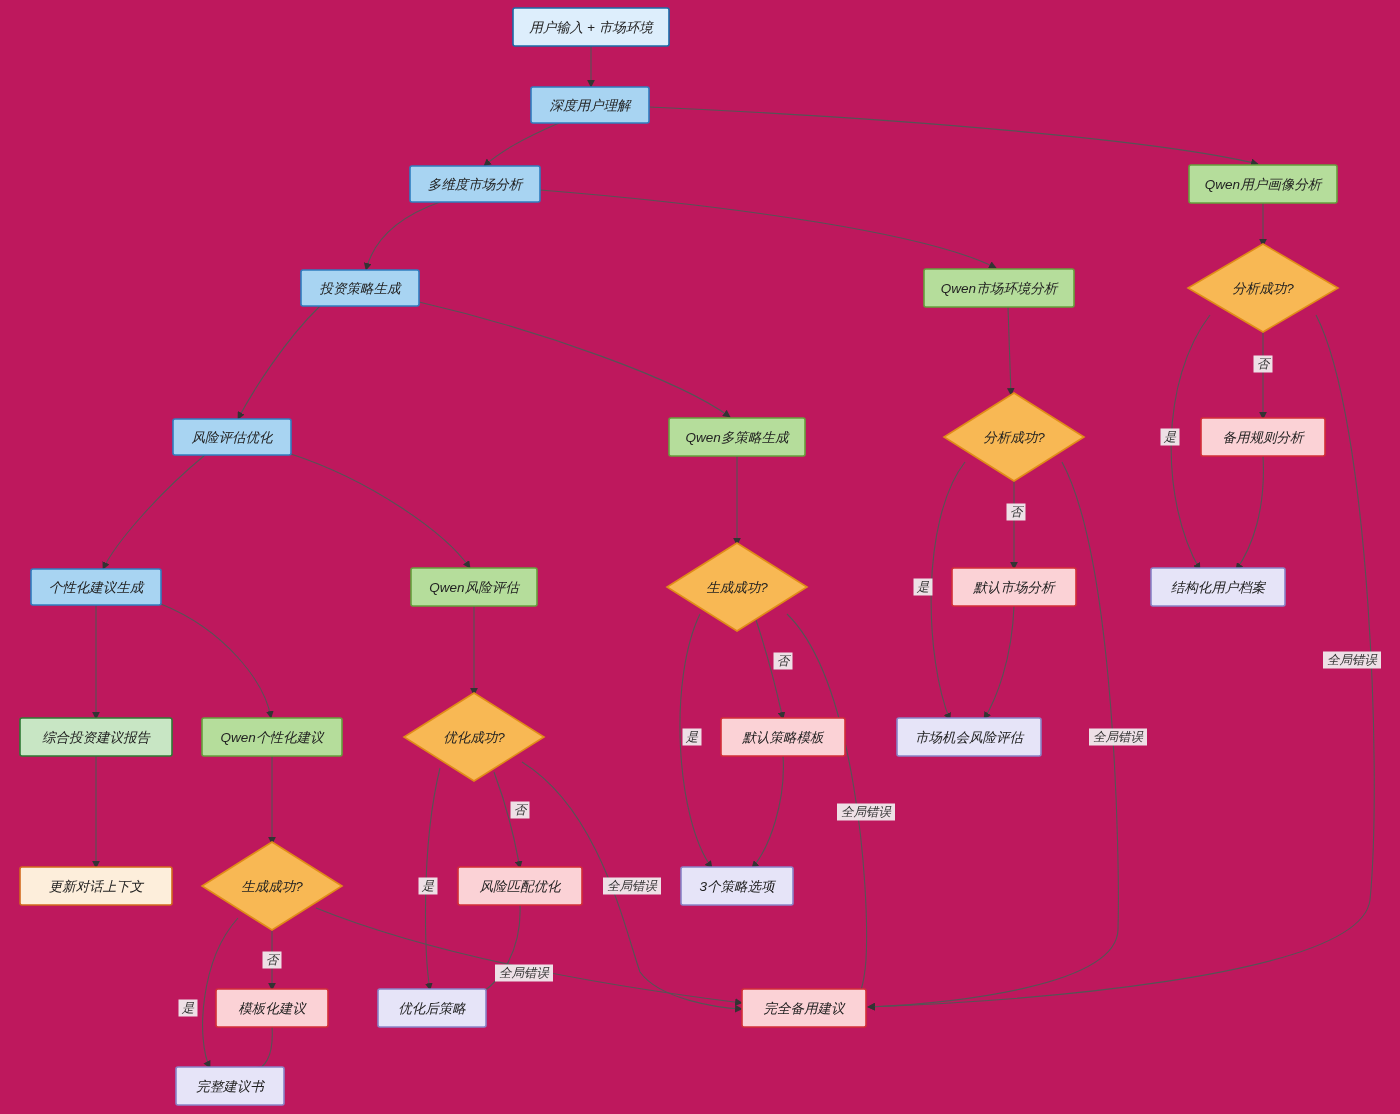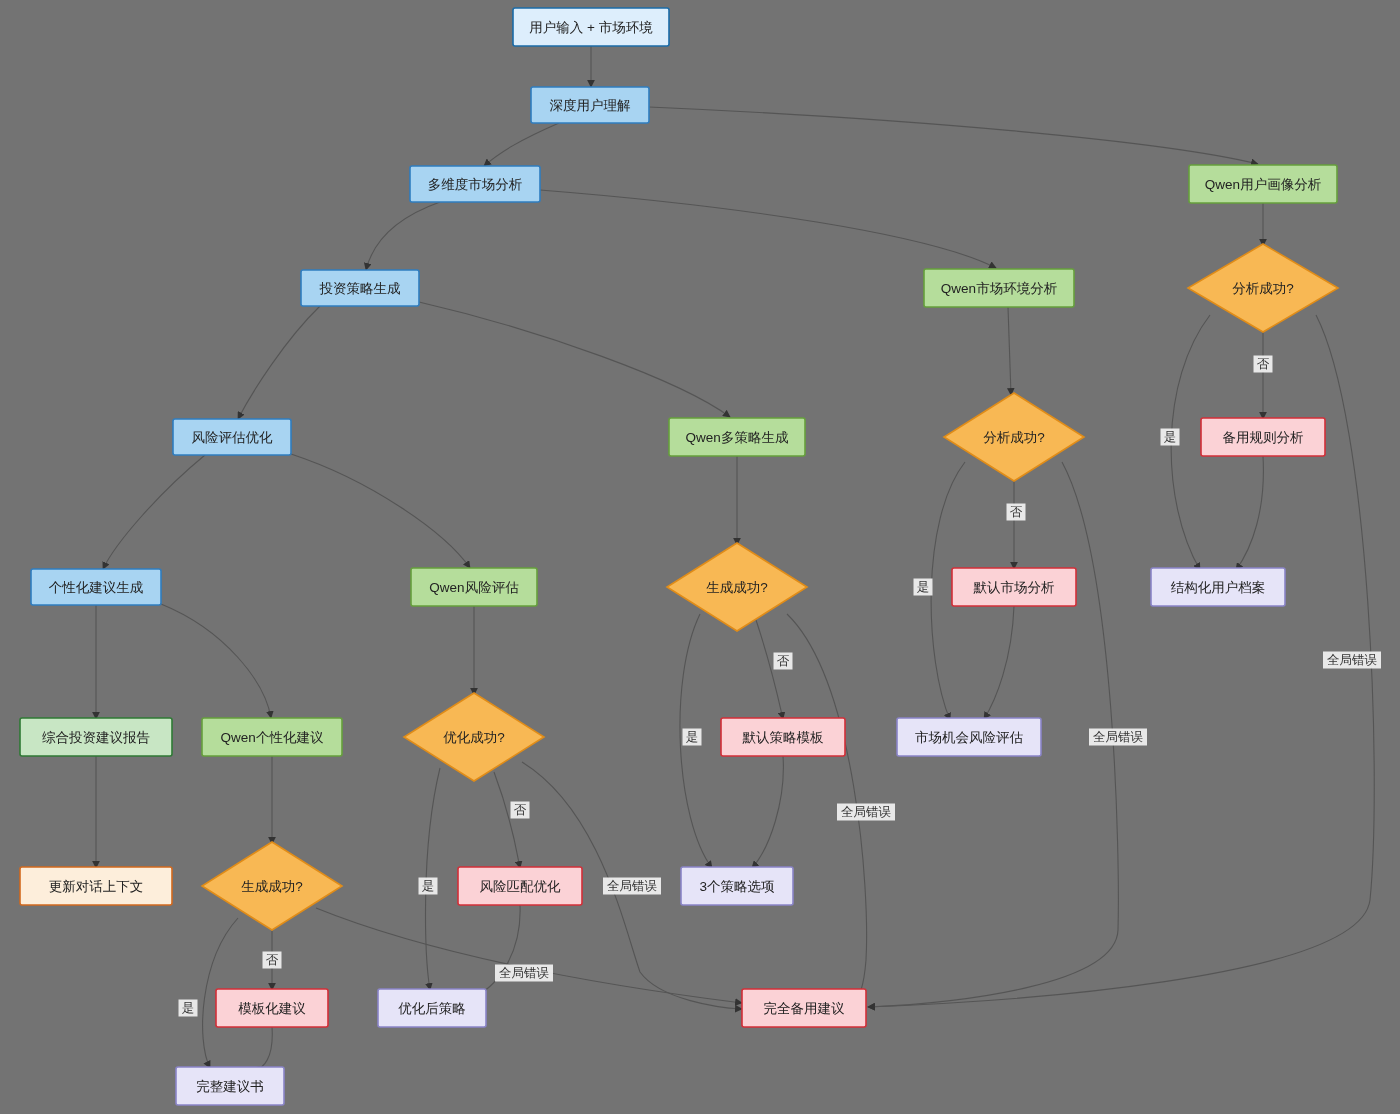--- a/index.html
+++ b/index.html
@@ -7,22 +7,23 @@
     padding: 0;
     background: #ffffff;
   }
   body {
     font-family: "Liberation Sans", "DejaVu Sans", sans-serif;
   }
   #canvas {
     position: relative;
     width: 1400px;
     height: 1114px;
-    background: #737373;
+    background: #be185d;
     overflow: hidden;
+    font-style: italic;
   }
   svg.flow {
     position: absolute;
     top: 0;
     left: 0;
     width: 1400px;
     height: 1114px;
   }
   .edge-path {
     fill: none;

